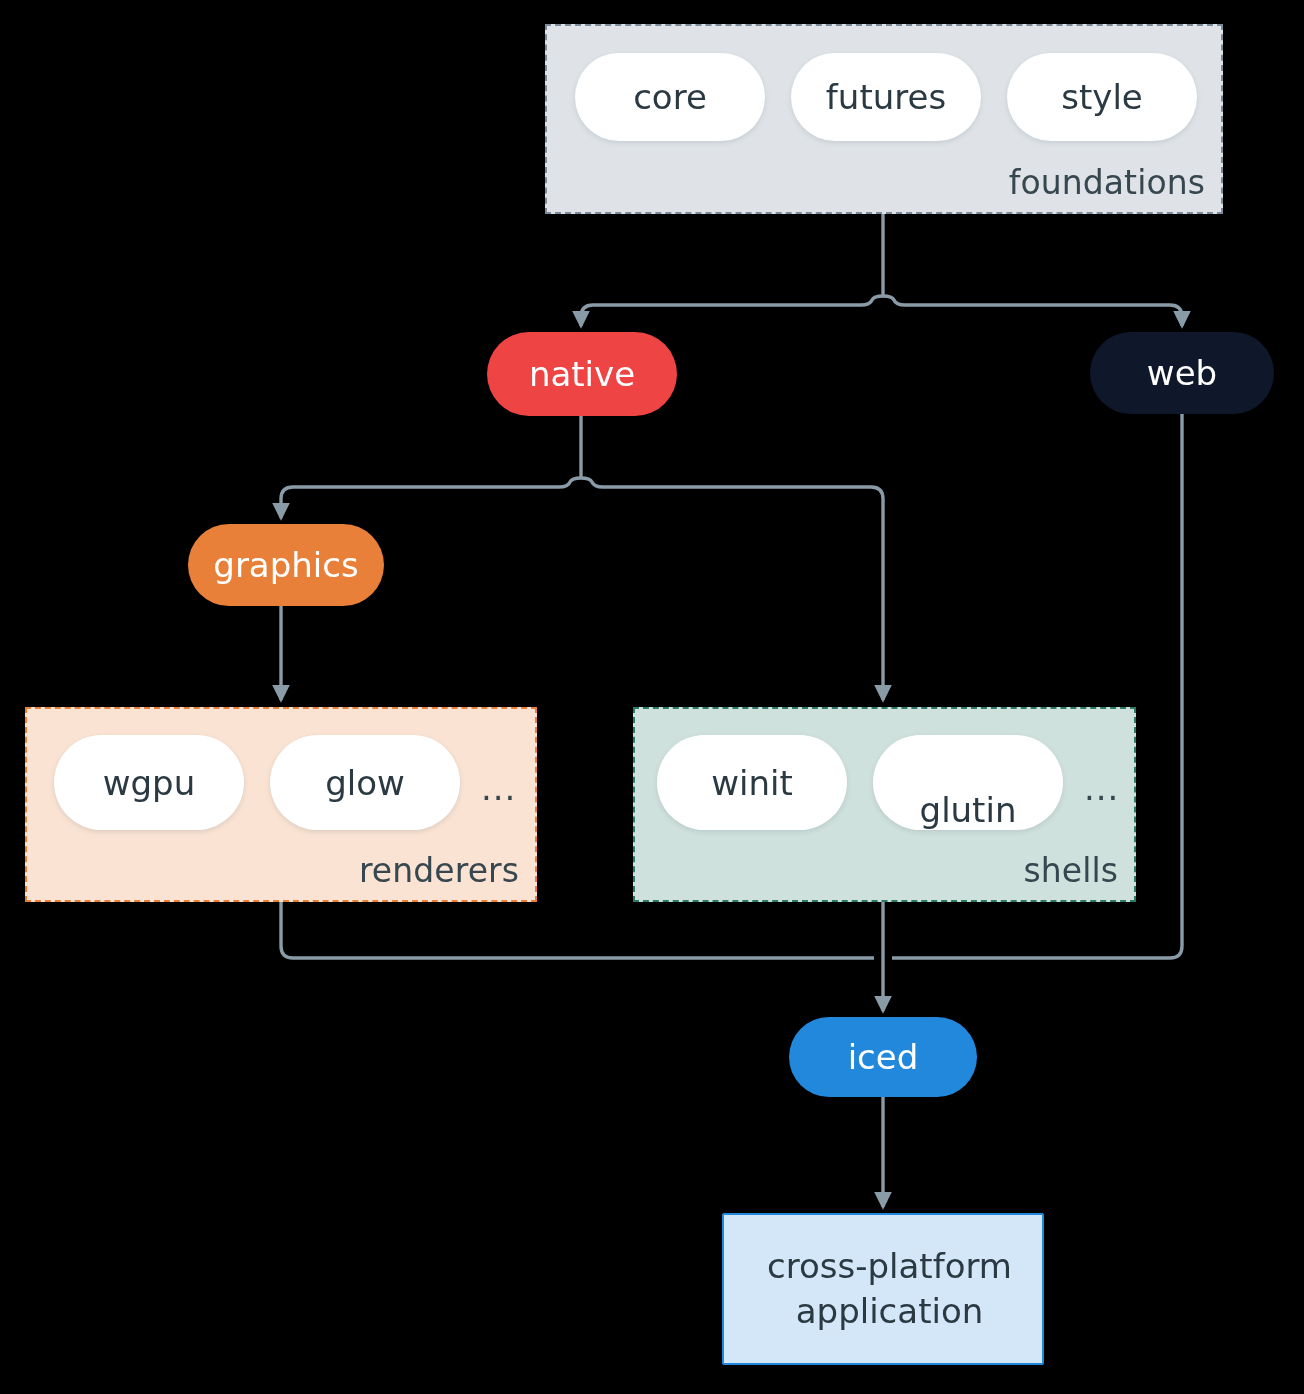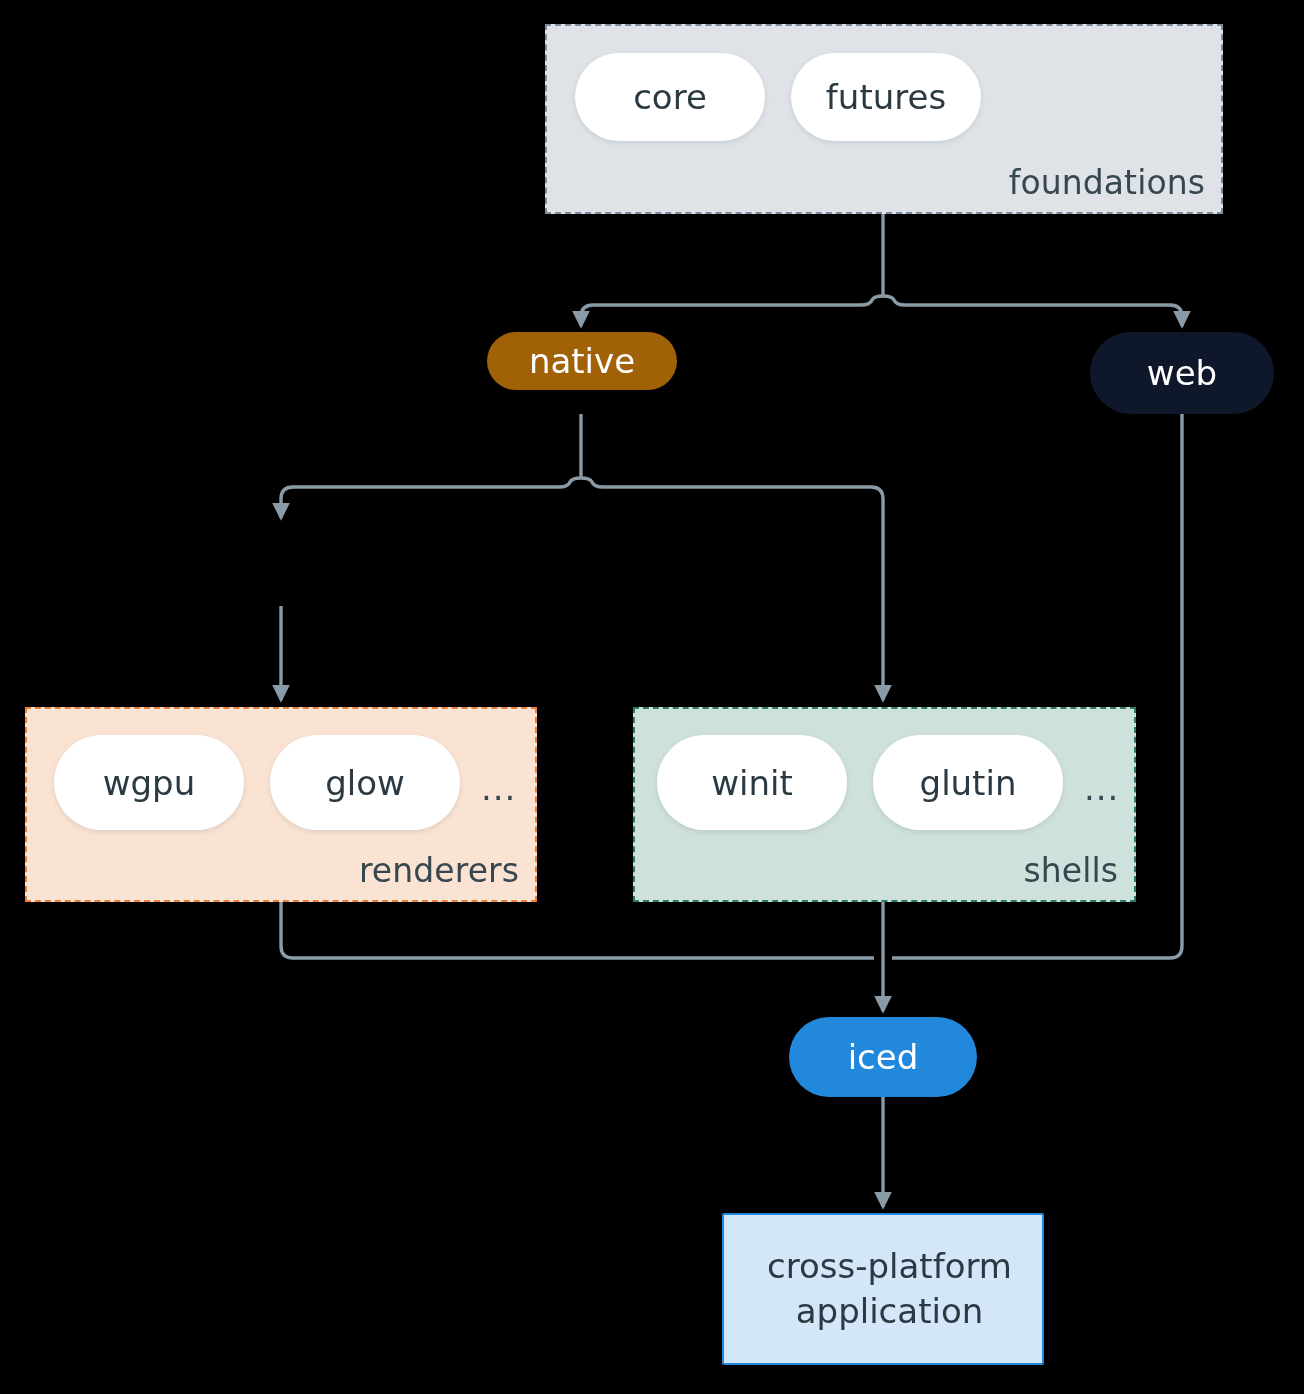--- a/index.html
+++ b/index.html
@@ -92,21 +92,21 @@
     position: absolute;
     display: flex;
     align-items: center;
     justify-content: center;
     border-radius: 999px;
     color: #ffffff;
     font-size: 34px;
     box-sizing: border-box;
     white-space: nowrap;
   }
-  .node.native  { left: 487px; top: 332px; width: 190px; height: 58px;  background: #a16207; }
+  .node.native  { left: 487px; top: 332px; width: 190px; height: 84px;  background: #ef4444; }
   .node.web     { left: 1090px; top: 332px; width: 184px; height: 82px; background: #0f172a; }
   .node.graphics{ left: 188px; top: 524px;  width: 196px; height: 82px; background: #e8803a; }
   .node.iced    { left: 789px; top: 1017px; width: 188px; height: 80px; background: #2288db; }
 
   
   .rect-node {
     position: absolute;
     left: 722px;
     top: 1213px;
     width: 322px;
@@ -162,47 +162,53 @@
     </g>
   </svg>
 
   <div class="group foundations">
     <div class="pill" style="left:244px; top:27px; width:190px; height:88px;">
       <span>futures</span>
     </div>
     <div class="pill" style="left:28px; top:27px; width:190px; height:88px;">
       <span>core</span>
     </div>
+    <div class="pill" style="left:460px; top:27px; width:190px; height:88px;">
+      <span>style</span>
+    </div>
     <div class="group-label">foundations</div>
   </div>
 
   <div class="node native">
     <span>native</span>
   </div>
   <div class="node web">
     <span>web</span>
   </div>
 
+  <div class="node graphics">
+    <span>graphics</span>
+  </div>
 
   <div class="group renderers">
     <div class="pill" style="left:27px; top:26px; width:190px; height:95px;">
       <span>wgpu</span>
     </div>
     <div class="pill" style="left:243px; top:26px; width:190px; height:95px;">
       <span>glow</span>
     </div>
     <div class="ellipsis" style="left:454px; top:62px;">...</div>
     <div class="group-label">renderers</div>
   </div>
 
   <div class="group shells">
     <div class="pill" style="left:22px; top:26px; width:190px; height:95px;">
       <span>winit</span>
     </div>
-    <div class="pill" style="left:238px; top:26px; width:190px; height:95px;">
+    <div class="pill" style="left:238px; top:26px; width:190px; height:95px;align-items:flex-end;">
       <span>glutin</span>
     </div>
     <div class="ellipsis" style="left:449px; top:62px;">...</div>
     <div class="group-label">shells</div>
   </div>
 
   <div class="node iced">
     <span>iced</span>
   </div>
 

